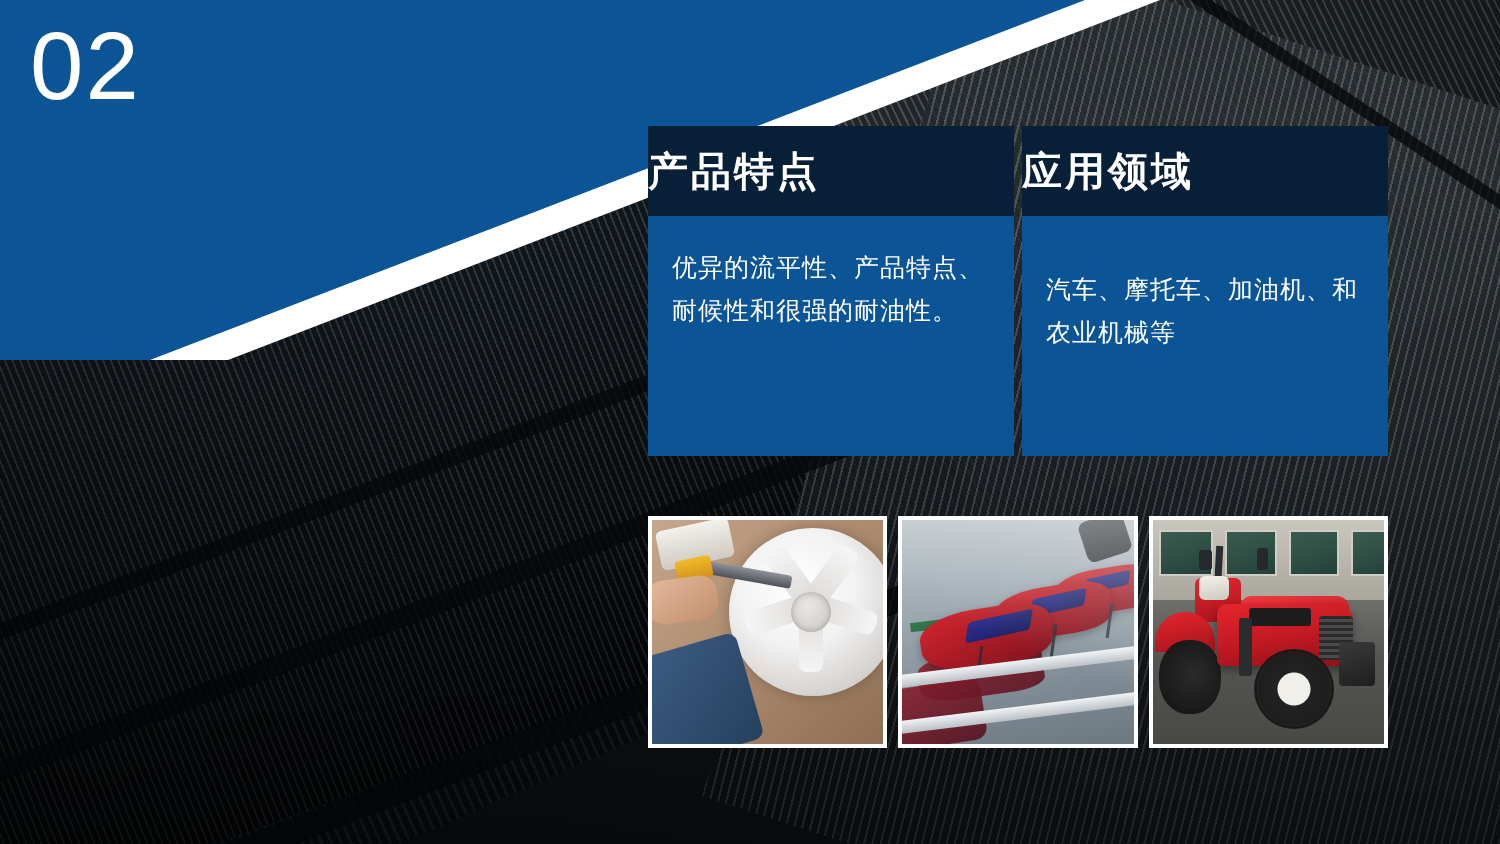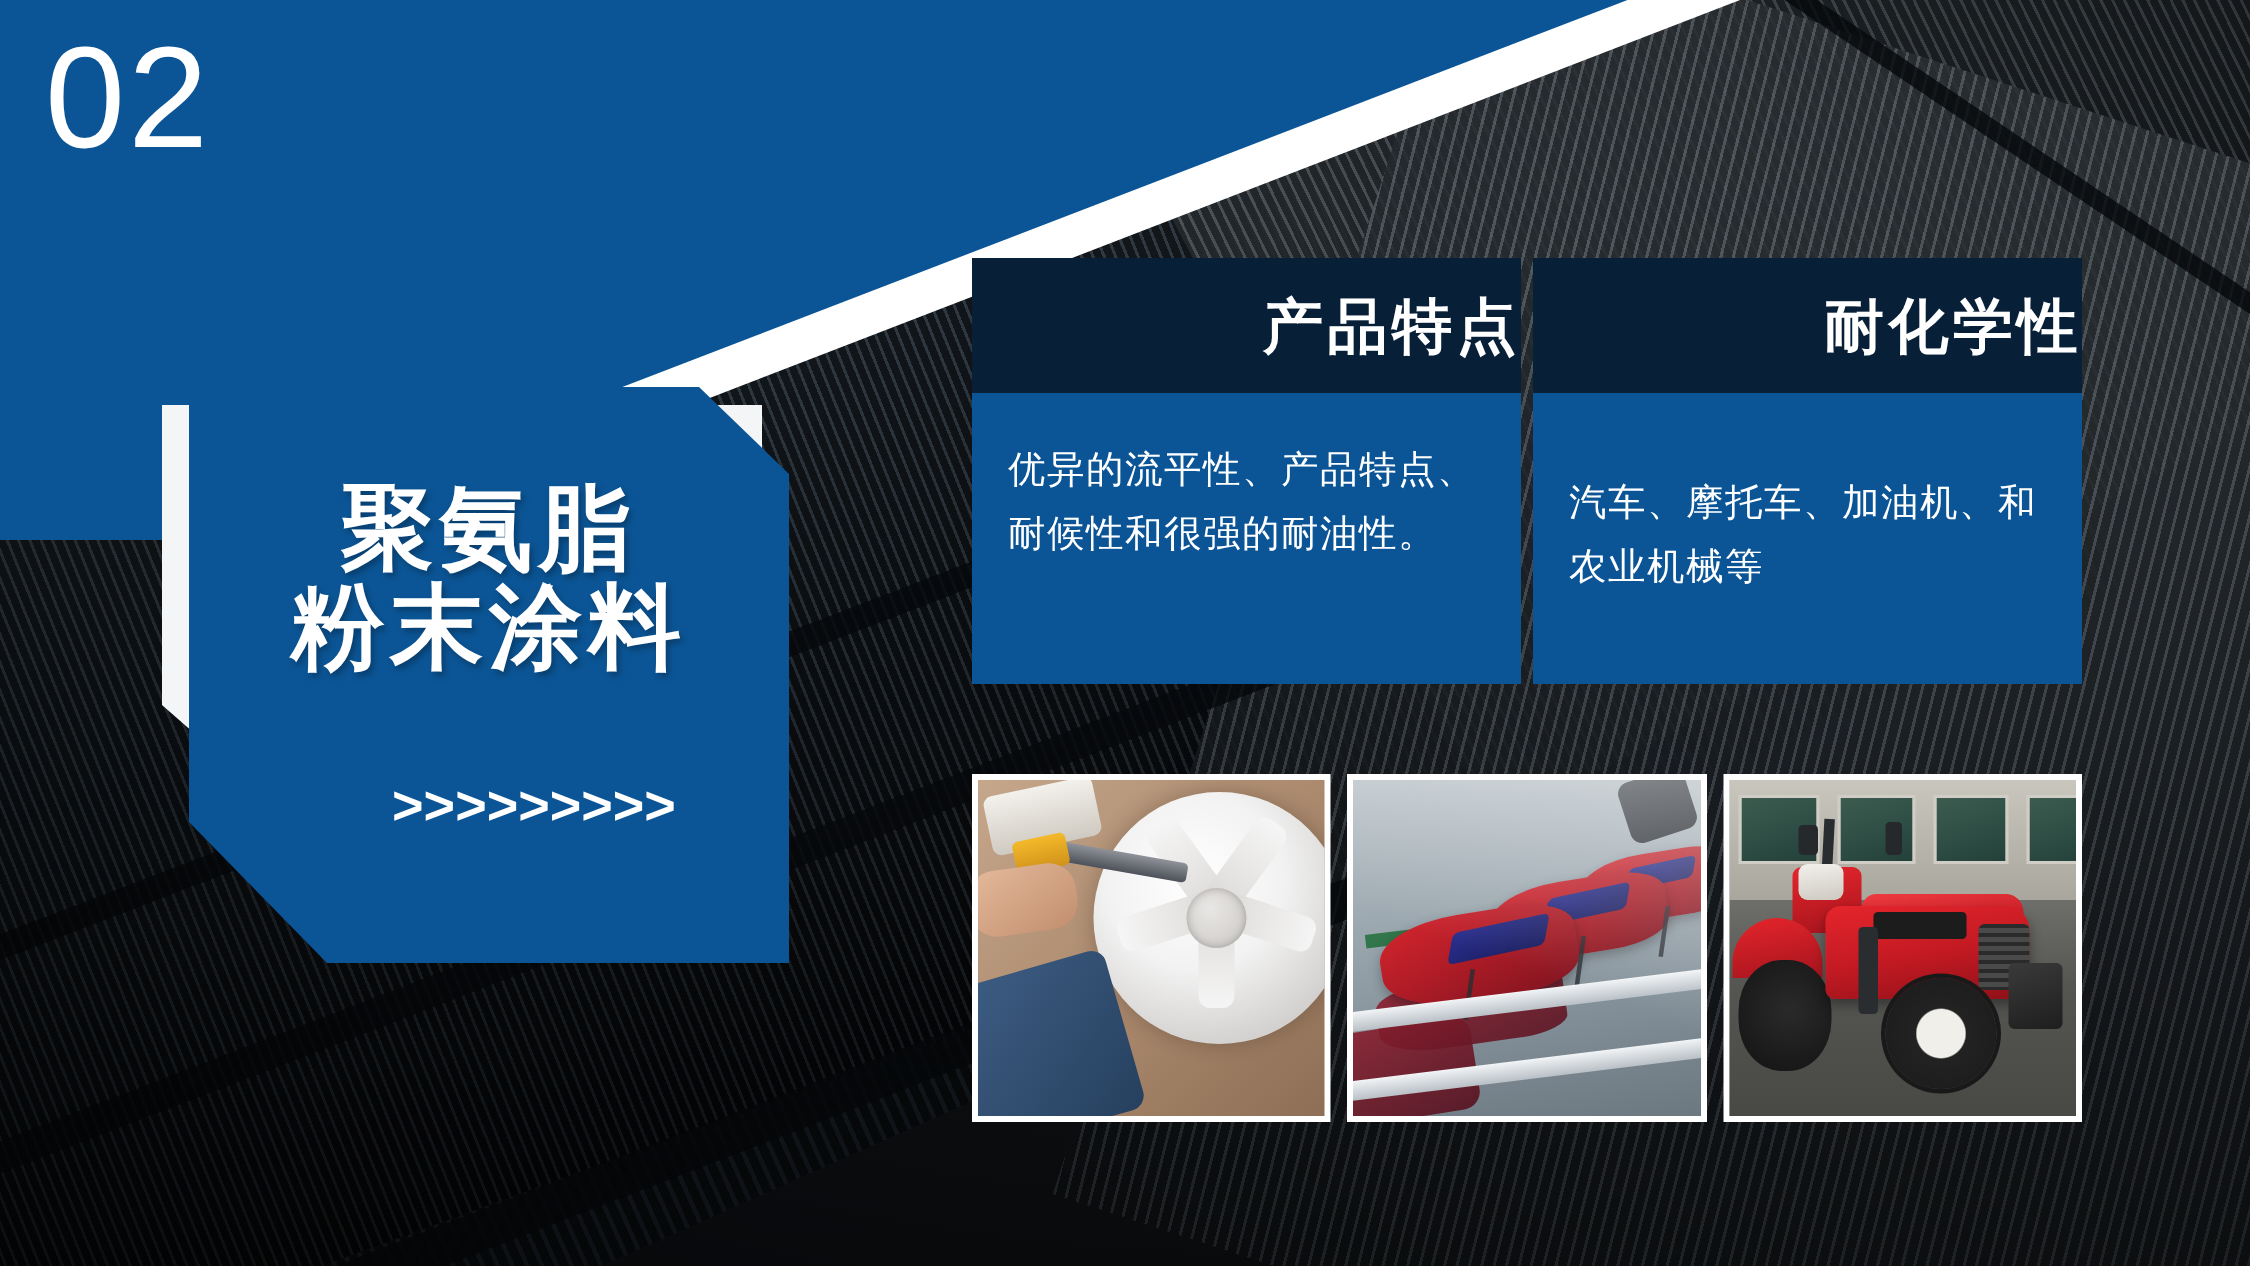--- a/index.html
+++ b/index.html
@@ -112,21 +112,21 @@
     position:absolute;left:0;top:258px;width:400px;text-align:center;
     color:#fff;font-size:36px;font-weight:bold;letter-spacing:0px;
     font-family:"Liberation Sans","DejaVu Sans",sans-serif;
     padding-left:60px;
   }
 
   
   .panels{position:absolute;left:648px;top:126px;width:740px;height:330px;display:flex;gap:8px;}
   .panel{flex:1;display:flex;flex-direction:column;}
   .panel-head{
-    height:90px;background:#081f38;display:flex;align-items:center;justify-content:flex-end;margin-top:46px;
+    height:90px;background:#081f38;display:flex;align-items:center;justify-content:flex-start;
   }
   .panel-head-text{
     color:#fff;font-size:40px;font-weight:bold;letter-spacing:3px;
   }
   .panel-body{
     flex:1;background:#0b5596;padding:30px 24px 20px 24px;
   }
   .panel-body-text{
     color:#fff;font-size:25px;line-height:1.72;letter-spacing:1px;
   }
@@ -328,45 +328,35 @@
     <div class="mull m5"></div>
     <div class="bg-vig"></div>
     <div class="bg-dark"></div>
   </div>
 
   <div class="wedge-white"></div>
   <div class="wedge-blue"></div>
 
   <div class="sec-num">02</div>
 
-  <div class="title-wrap">
-    <div class="title-shadow"></div>
-    <div class="title-card">
-      <div class="title-inner">
-        <div class="title-line">聚氨脂</div>
-        <div class="title-line">粉末涂料</div>
-      </div>
-      <div class="arrows">&gt;&gt;&gt;&gt;&gt;&gt;&gt;&gt;&gt;</div>
-    </div>
-  </div>
 
   <div class="panels">
 
     <div class="panel p1">
       <div class="panel-head">
         <div class="panel-head-text">产品特点</div>
       </div>
       <div class="panel-body">
         <div class="panel-body-text">优异的流平性、产品特点、耐候性和很强的耐油性。</div>
       </div>
     </div>
 
     <div class="panel p2">
       <div class="panel-head">
-        <div class="panel-head-text">耐化学性</div>
+        <div class="panel-head-text">应用领域</div>
       </div>
       <div class="panel-body">
         <div class="panel-body-text">汽车、摩托车、加油机、和农业机械等</div>
       </div>
     </div>
 
   </div>
 
   <div class="photos">
 

